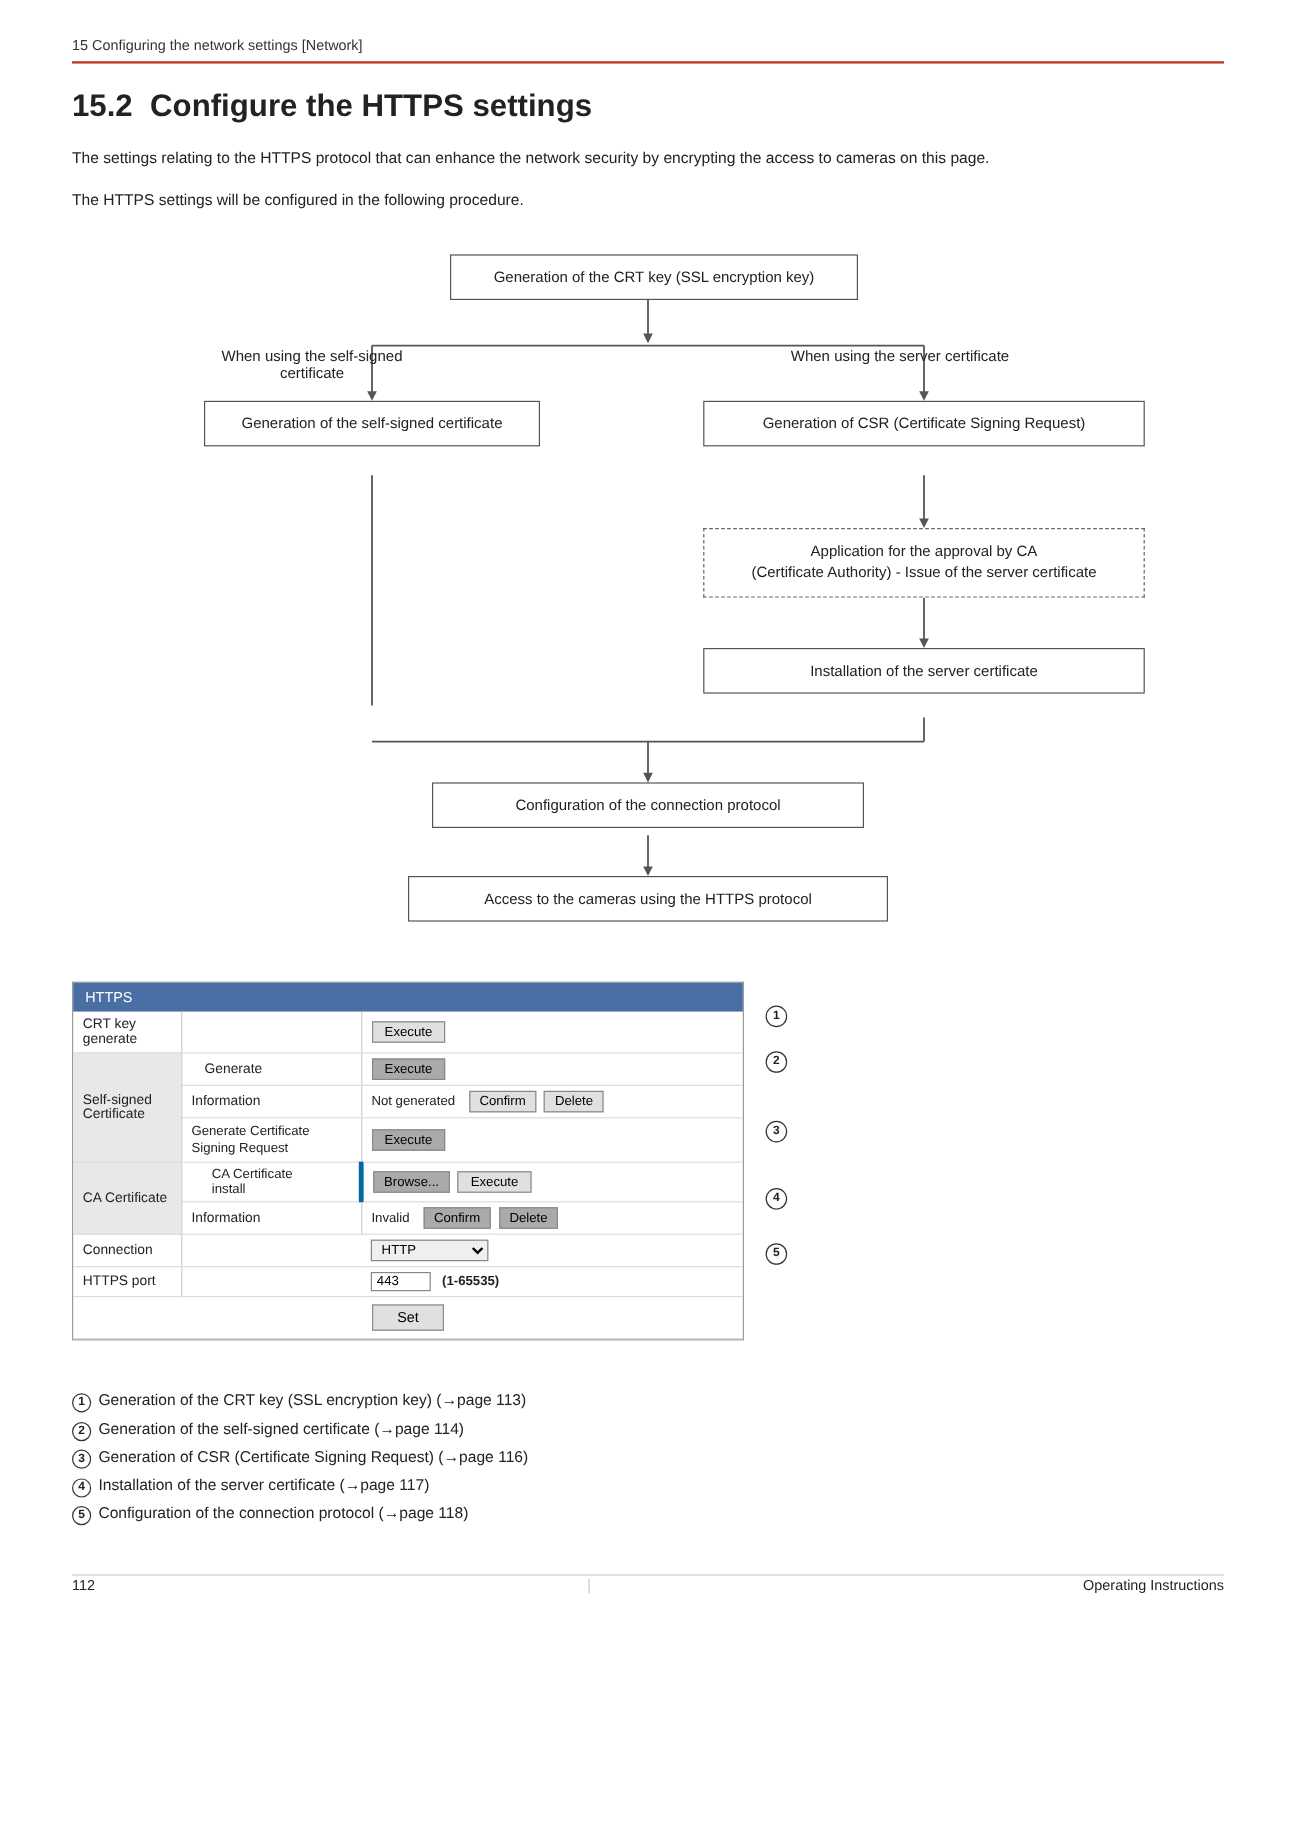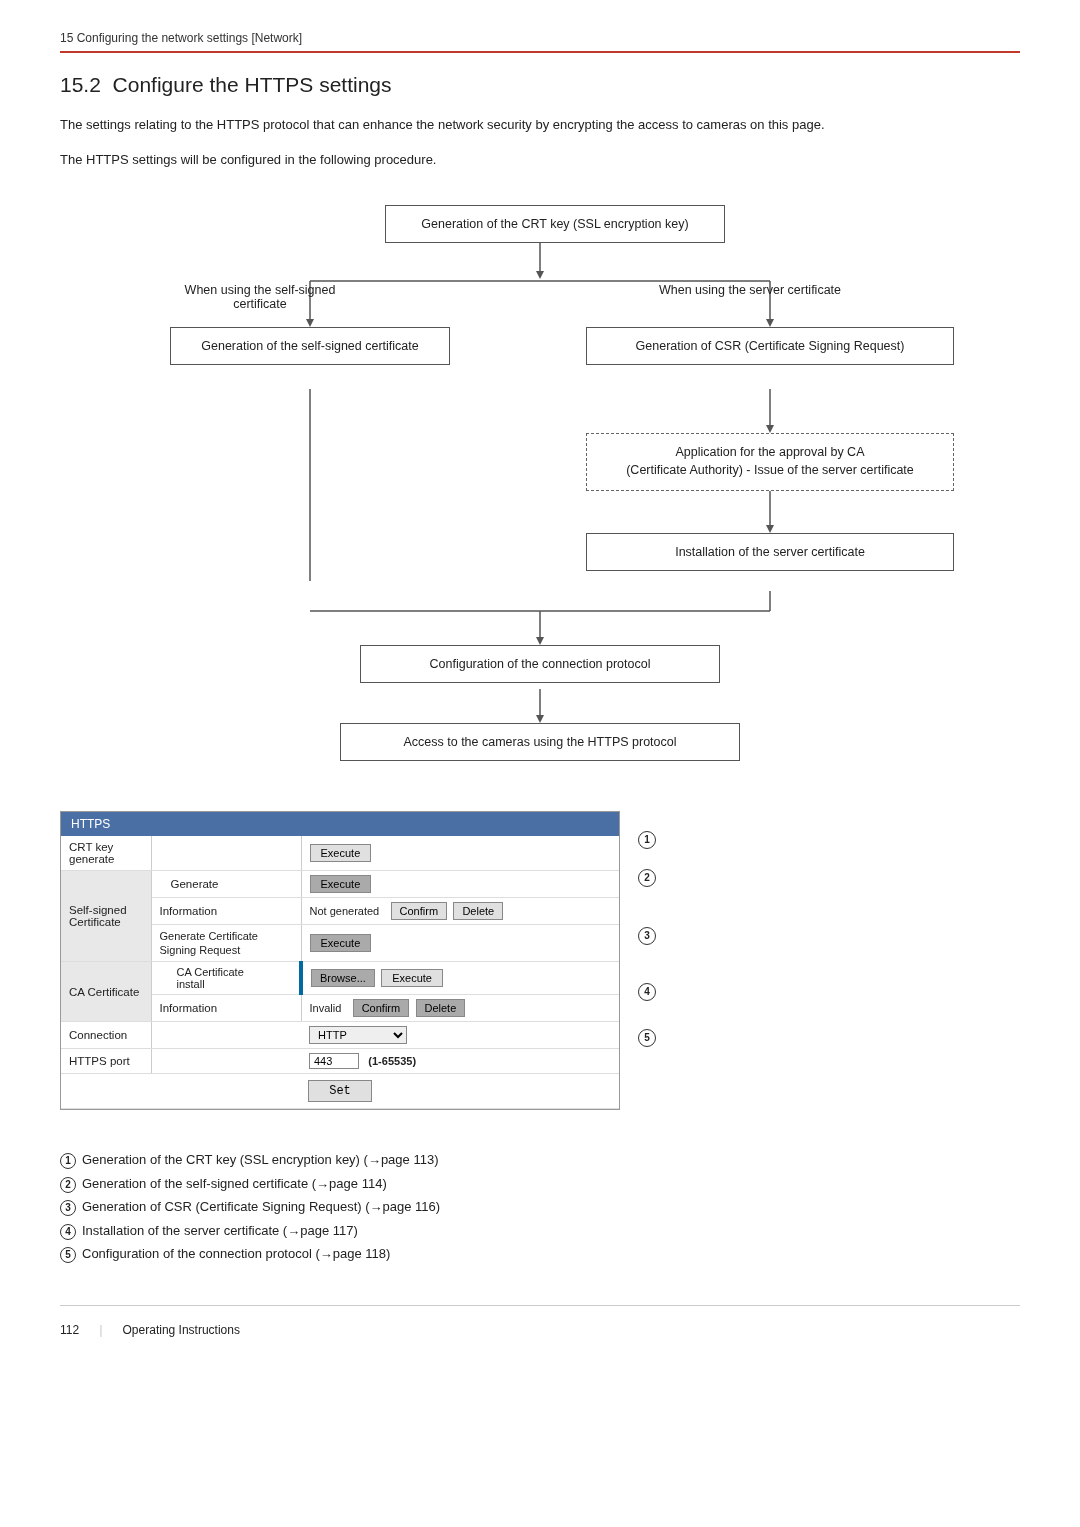--- a/index.html
+++ b/index.html
@@ -18,22 +18,22 @@
     .breadcrumb-bar {
       border-bottom: 2px solid #c0392b;
       padding-bottom: 6px;
       margin-bottom: 20px;
     }
     .breadcrumb-text {
       font-size: 12px;
       color: #333;
     }
     .section-title {
-      font-size: 21px;
-      font-weight: normal;
+      font-size: 26px;
+      font-weight: bold;
       margin-bottom: 18px;
       margin-top: 10px;
     }
     .intro-text {
       font-size: 13px;
       line-height: 1.6;
       margin-bottom: 16px;
     }
     .procedure-text {
       font-size: 13px;
@@ -91,21 +91,20 @@
       padding: 2px 8px;
       font-size: 11px;
       cursor: pointer;
     }
     .btn-set {
       background: #e0e0e0;
       border: 1px solid #888;
       padding: 3px 20px;
       font-size: 12px;
       cursor: pointer;
-      font-family: Liberation Mono, monospace;
     }
     .select-http {
       font-size: 11px;
       padding: 1px 4px;
       border: 1px solid #888;
     }
     .input-port {
       font-size: 11px;
       padding: 1px 4px;
       border: 1px solid #888;
@@ -166,21 +165,21 @@
       flex-shrink: 0;
       margin-top: 2px;
     }
 
     .footer-row {
       display: flex;
       align-items: center;
       gap: 20px;
       border-top: 1px solid #ccc;
       margin-top: 40px;
-      padding-top: 16px;
+      justify-content: space-between;
     }
     .page-num {
       font-size: 12px;
     }
     .footer-label {
       font-size: 12px;
     }
 
     
     .diagram-svg-container {
@@ -260,21 +259,21 @@
 
       <line x1="200" y1="420" x2="660" y2="420" stroke="#555" stroke-width="1.5"></line>
 
       <line x1="430" y1="420" x2="430" y2="448" stroke="#555" stroke-width="1.5"></line>
       <polygon points="426,446 434,446 430,454" fill="#555"></polygon>
 
       <line x1="430" y1="498" x2="430" y2="526" stroke="#555" stroke-width="1.5"></line>
       <polygon points="426,524 434,524 430,532" fill="#555"></polygon>
     </svg>
 
-    <div class="diag-box" style="left:275px; top:14px; width:340px; height:38px;">
+    <div class="diag-box" style="left:265px; top:14px; width:340px; height:38px;">
       <span>Generation of the CRT key (SSL encryption key)</span>
     </div>
 
     <div class="diag-label" style="left:50px; top:92px; width:200px;">
       <span>When using the self-signed certificate</span>
     </div>
     <div class="diag-label" style="left:520px; top:92px; width:240px;">
       <span>When using the server certificate</span>
     </div>
 

